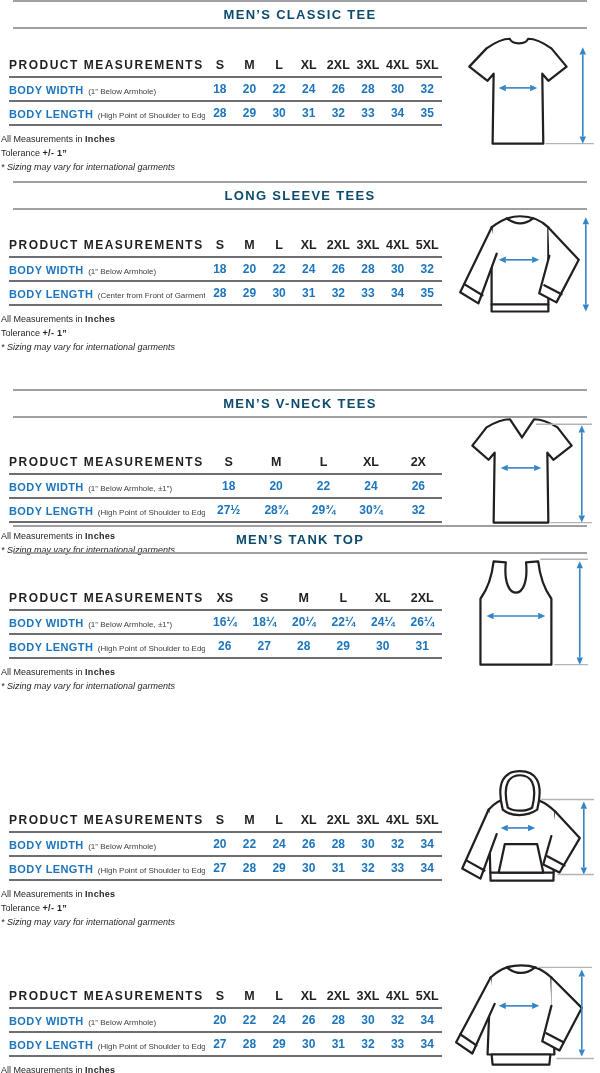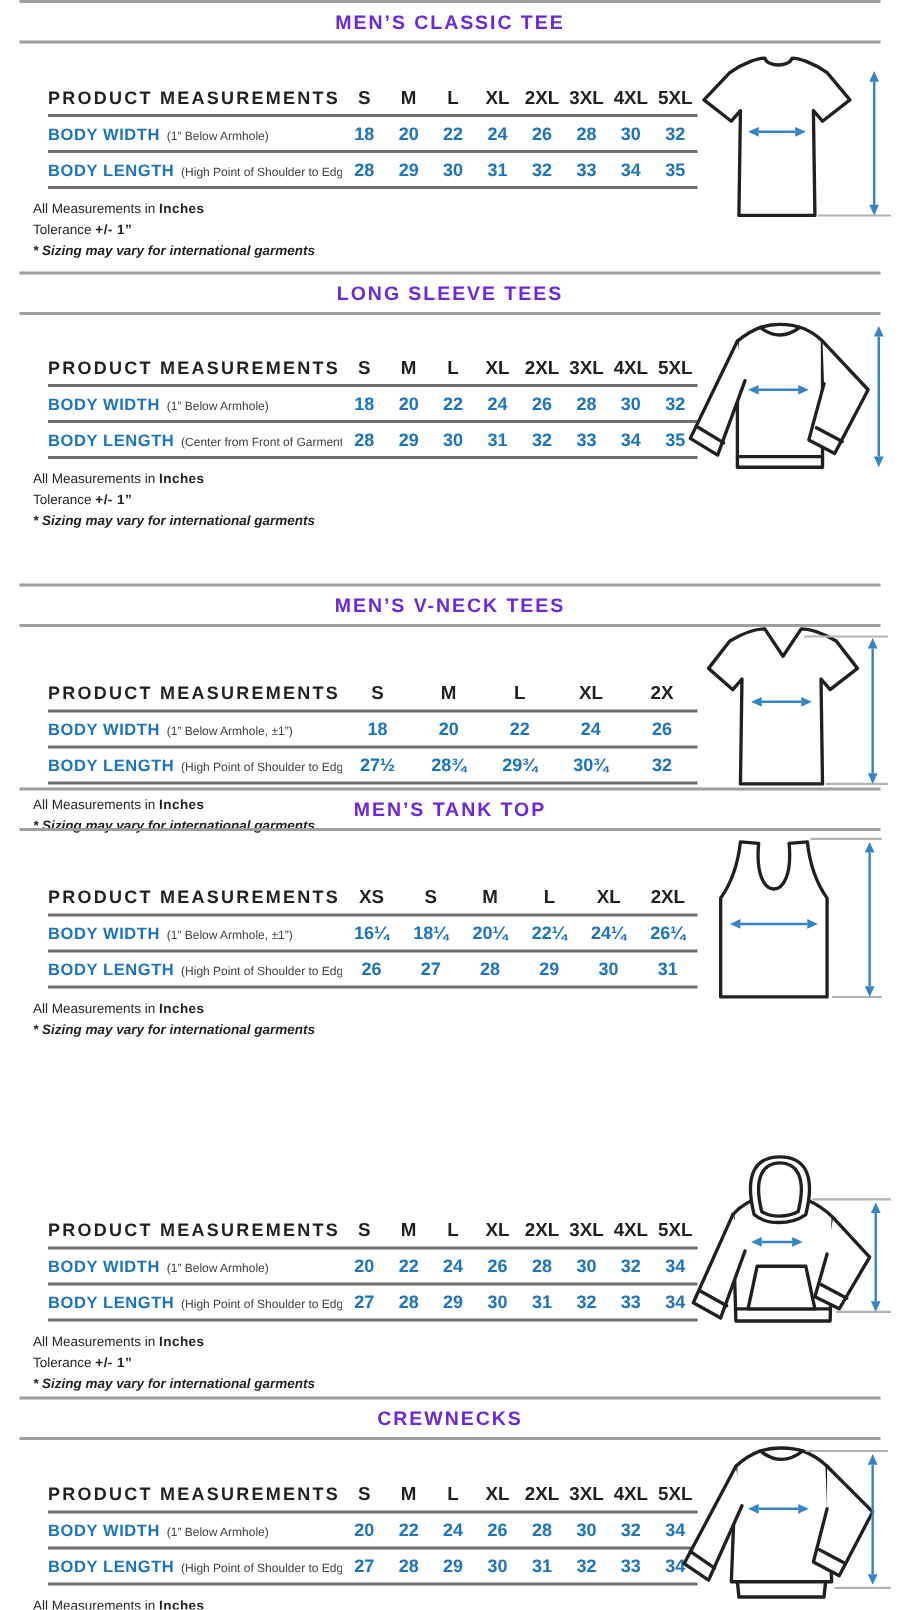--- a/index.html
+++ b/index.html
@@ -10,38 +10,38 @@
   }
   #doc{position:relative;width:600px;height:1073px;}
   .sec{position:relative;width:600px;}
 
   
   .band{
     margin:0 13px;border-top:2px solid #9d9fa2;border-bottom:2px solid #9d9fa2;
     text-align:center;padding:5px 0 5px;
   }
   .band h2{
-    margin:0;font-size:13px;font-weight:bold;letter-spacing:1.3px;color:#6d28d9;
+    margin:0;font-size:13px;font-weight:bold;letter-spacing:1.3px;color:#0c4a6e;
   }
 
   
-  .tbl{position:absolute;left:32px;width:433px;}
+  .tbl{position:absolute;left:9px;width:433px;}
   .thead{display:flex;align-items:flex-end;padding-bottom:4px;border-bottom:2px solid #6d6e71;}
   .hcell{width:196px;font-weight:bold;font-size:12px;letter-spacing:1.5px;white-space:nowrap;}
   .scell{flex:1;text-align:center;font-weight:bold;font-size:12.5px;}
   .trow{display:flex;align-items:center;height:22px;border-bottom:2px solid #6d6e71;}
   .lcell{width:196px;white-space:nowrap;overflow:hidden;}
   .rlabel{color:#1c75bc;font-weight:bold;font-size:11px;letter-spacing:.4px;}
   .rdesc{font-size:8px;color:#414042;}
   .vcell{flex:1;text-align:center;color:#1c75bc;font-weight:bold;font-size:12px;}
 
   
-  .notes{position:absolute;left:22px;font-size:9px;line-height:14px;color:#231f20;}
+  .notes{position:absolute;left:1px;font-size:9px;line-height:14px;color:#231f20;}
   .notes b{font-weight:bold;letter-spacing:.3px;}
-  .nitalic{font-style:italic;font-weight:bold;}
+  .nitalic{font-style:italic;font-weight:normal;}
 
   
   .art{position:absolute;right:2px;width:152px;}
   .art svg{display:block;}
   svg .ol{fill:#ffffff;stroke:#231f20;stroke-width:2.2;stroke-linejoin:round;stroke-linecap:round;}
   svg .ln{fill:none;stroke:#231f20;stroke-width:2.2;stroke-linejoin:round;stroke-linecap:round;}
   svg .msk{fill:#ffffff;stroke:none;}
   svg .arr{stroke:#3584c6;stroke-width:1.6;fill:none;}
   svg .arf{fill:#3584c6;stroke:none;}
   svg .ext{stroke:#b1b3b6;stroke-width:1.4;fill:none;}
@@ -334,23 +334,20 @@
           <polygon class="arf" points="54,62 61,58.8 61,65.2"></polygon>
           <polygon class="arf" points="88,62 81,58.8 81,65.2"></polygon>
           <line class="arr" x1="136" y1="43" x2="136" y2="101"></line>
           <polygon class="arf" points="136,36 132.8,43 139.2,43"></polygon>
           <polygon class="arf" points="136,108 132.8,101 139.2,101"></polygon>
     </svg>
       </div>
   </section>
 
   <section class="sec" style="height: 167px;">
-    <div class="band">
-      <h2>CREWNECKS</h2>
-    </div>
     <div class="tbl" style="top: 58px;">
       <div class="thead">
         <div class="hcell">PRODUCT MEASUREMENTS</div>
       <div class="scell">S</div>
           <div class="scell">M</div>
           <div class="scell">L</div>
           <div class="scell">XL</div>
           <div class="scell">2XL</div>
           <div class="scell">3XL</div>
           <div class="scell">4XL</div>

